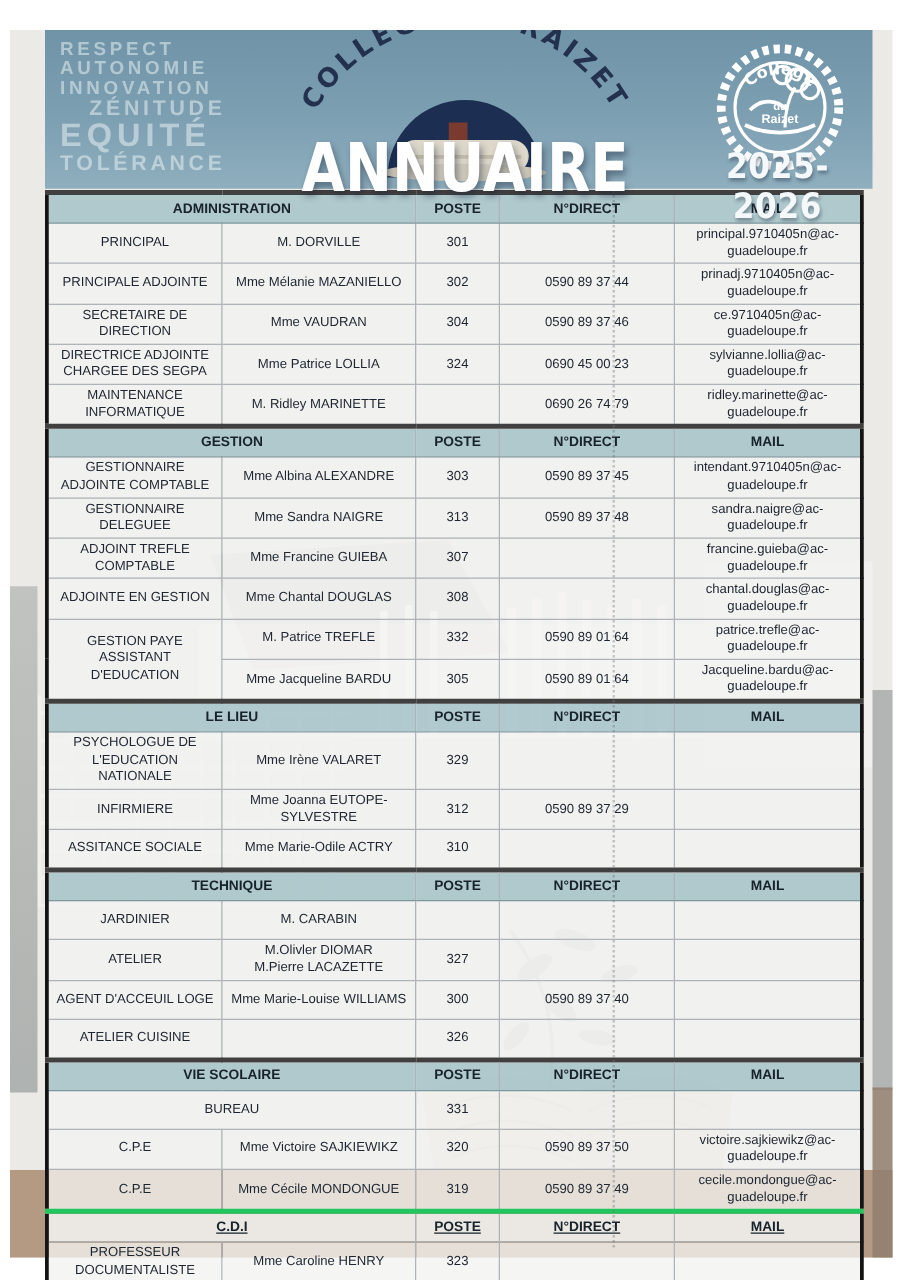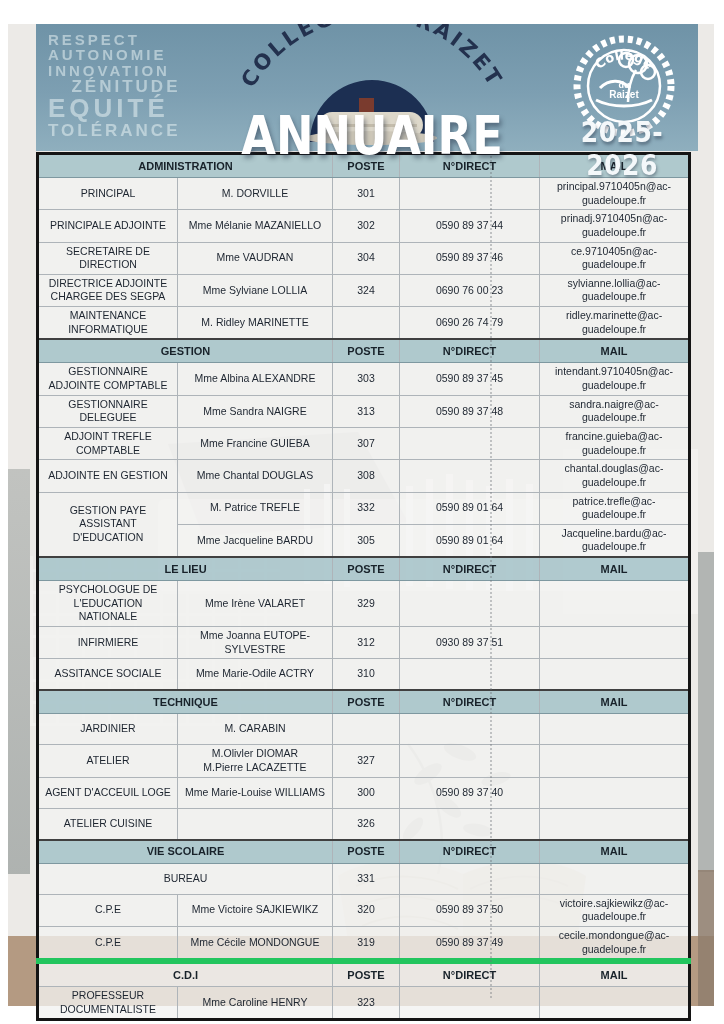--- a/index.html
+++ b/index.html
@@ -44,22 +44,22 @@
   .tbl-wrap{position:absolute;left:28px;top:128px;width:656px;z-index:3;}
   table{border-collapse:collapse;table-layout:fixed;width:652px;
     border:3px solid #141414;background:transparent;}
   td{border:1px solid #aeb4b9;vertical-align:middle;text-align:center;
     padding:2px 4px;font-size:10.5px;line-height:1.3;overflow:hidden;}
   tr.data-row td{background:rgba(242,242,241,0.78);height:26px;color:#1d2530;}
   td.person{white-space:pre-line;}
   td.mail{font-size:10.5px;overflow-wrap:break-word;margin-top:10px;}
   tr.section-row td{height:18px;font-weight:bold;font-size:11px;color:#18222a;}
   tr.section-row.teal td{background:rgba(169,197,203,0.92);
-    border-top:2px solid #404040;border-bottom:1px solid #7e98a0;}
-  tr.section-row.light td{background:rgba(241,240,237,0.9);border-top:6px solid #22c55e;}
+    border-top:4px solid #404040;border-bottom:1px solid #7e98a0;}
+  tr.section-row.light td{background:rgba(241,240,237,0.9);border-top:4px solid #22c55e;text-decoration:underline;}
 </style>
 </head>
 <body>
 
 <div class="poster">
 
   <svg class="wm" viewBox="0 0 706 732">
 
     <polygon points="160,170 350,158 400,248 195,262" fill="#c9c9c7" opacity="0.5"></polygon>
     <rect x="150" y="225" width="530" height="92" rx="6" fill="#ffffff" opacity="0.42"></rect>
@@ -189,23 +189,23 @@
           </tr>
           <tr class="data-row">
             <td class="cell role">SECRETAIRE DE DIRECTION</td>
             <td class="cell person">Mme VAUDRAN</td>
             <td class="cell poste">304</td>
             <td class="cell direct">0590 89 37 46</td>
             <td class="cell mail">ce.9710405n@ac-guadeloupe.fr</td>
           </tr>
           <tr class="data-row">
             <td class="cell role">DIRECTRICE ADJOINTE CHARGEE DES SEGPA</td>
-            <td class="cell person">Mme Sylviane LOLLIA</td>
+            <td class="cell person">Mme Patrice LOLLIA</td>
             <td class="cell poste">324</td>
-            <td class="cell direct">0690 76 00 23</td>
+            <td class="cell direct">0690 45 00 23</td>
             <td class="cell mail">sylvianne.lollia@ac-guadeloupe.fr</td>
           </tr>
           <tr class="data-row">
             <td class="cell role">MAINTENANCE INFORMATIQUE</td>
             <td class="cell person">M. Ridley MARINETTE</td>
             <td class="cell poste"></td>
             <td class="cell direct">0690 26 74 79</td>
             <td class="cell mail">ridley.marinette@ac-guadeloupe.fr</td>
           </tr>
           <tr class="section-row teal">
@@ -265,21 +265,21 @@
             <td class="cell role">PSYCHOLOGUE DE L'EDUCATION NATIONALE</td>
             <td class="cell person">Mme Irène VALARET</td>
             <td class="cell poste">329</td>
             <td class="cell direct"></td>
             <td class="cell mail"></td>
           </tr>
           <tr class="data-row">
             <td class="cell role">INFIRMIERE</td>
             <td class="cell person">Mme Joanna EUTOPE-SYLVESTRE</td>
             <td class="cell poste">312</td>
-            <td class="cell direct">0930 89 37 51</td>
+            <td class="cell direct">0590 89 37 29</td>
             <td class="cell mail"></td>
           </tr>
           <tr class="data-row">
             <td class="cell role">ASSITANCE SOCIALE</td>
             <td class="cell person">Mme Marie-Odile ACTRY</td>
             <td class="cell poste">310</td>
             <td class="cell direct"></td>
             <td class="cell mail"></td>
           </tr>
           <tr class="section-row teal">

